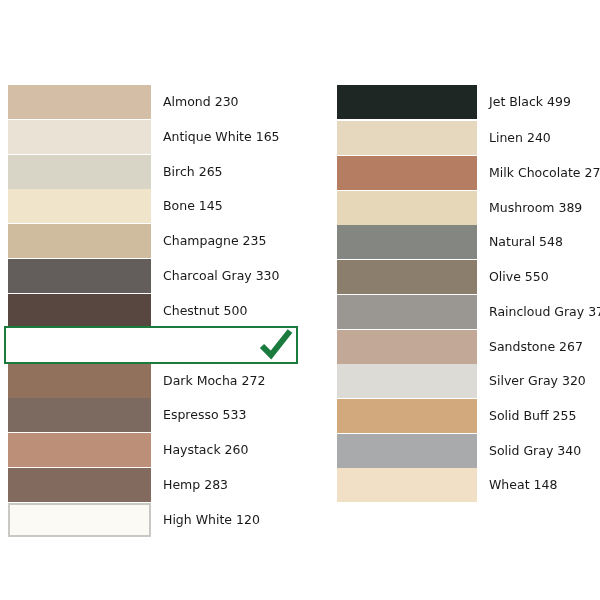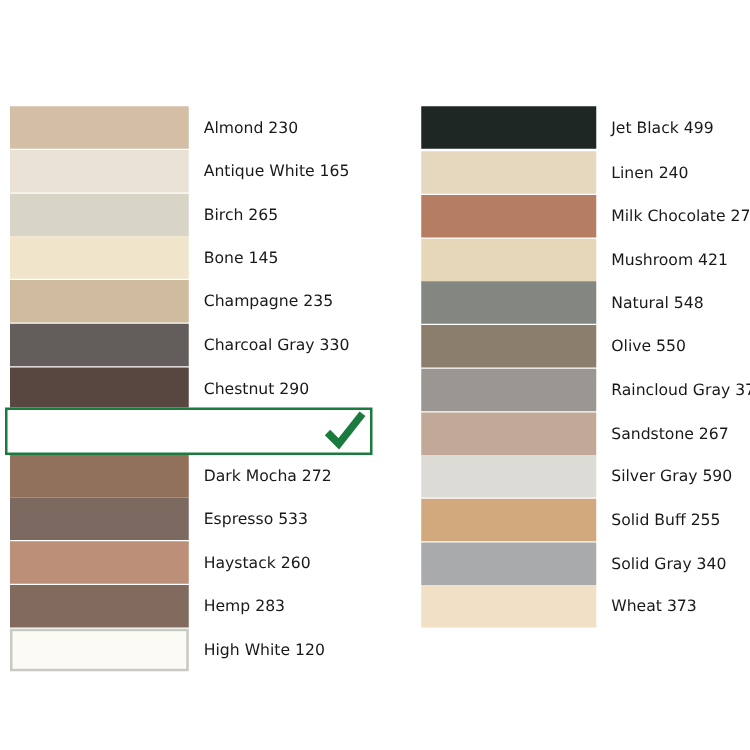--- a/index.html
+++ b/index.html
@@ -107,21 +107,21 @@
       <div class="swatch-row" style="top: 208px;">
         <div class="chip" style="background: rgb(207, 187, 157);"></div>
         <div class="label">Champagne 235</div>
       </div>
       <div class="swatch-row" style="top: 243px;">
         <div class="chip" style="background: rgb(99, 93, 91);"></div>
         <div class="label">Charcoal Gray 330</div>
       </div>
       <div class="swatch-row" style="top: 278px;">
         <div class="chip" style="background: rgb(88, 70, 64);"></div>
-        <div class="label">Chestnut 290</div>
+        <div class="label">Chestnut 500</div>
       </div>
       <div class="swatch-row" style="top: 313px;">
         <div class="chip" style="background: rgb(245, 236, 219);"></div>
         <div class="label">Cream 210</div>
       </div>
       <div class="swatch-row" style="top: 348px;">
         <div class="chip" style="background: rgb(145, 112, 92);"></div>
         <div class="label">Dark Mocha 272</div>
       </div>
       <div class="swatch-row" style="top: 382px;">
@@ -149,53 +149,53 @@
       <div class="swatch-row" style="top: 105px;">
         <div class="chip" style="background: rgb(230, 216, 191);"></div>
         <div class="label">Linen 240</div>
       </div>
       <div class="swatch-row" style="top: 140px;">
         <div class="chip" style="background: rgb(181, 125, 98);"></div>
         <div class="label">Milk Chocolate 270</div>
       </div>
       <div class="swatch-row" style="top: 175px;">
         <div class="chip" style="background: rgb(231, 215, 185);"></div>
-        <div class="label">Mushroom 421</div>
+        <div class="label">Mushroom 389</div>
       </div>
       <div class="swatch-row" style="top: 209px;">
         <div class="chip" style="background: rgb(132, 134, 129);"></div>
         <div class="label">Natural 548</div>
       </div>
       <div class="swatch-row" style="top: 244px;">
         <div class="chip" style="background: rgb(139, 126, 109);"></div>
         <div class="label">Olive 550</div>
       </div>
       <div class="swatch-row" style="top: 279px;">
         <div class="chip" style="background: rgb(154, 151, 147);"></div>
         <div class="label">Raincloud Gray 370</div>
       </div>
       <div class="swatch-row" style="top: 314px;">
         <div class="chip" style="background: rgb(194, 168, 151);"></div>
         <div class="label">Sandstone 267</div>
       </div>
       <div class="swatch-row" style="top: 348px;">
         <div class="chip" style="background: rgb(220, 219, 214);"></div>
-        <div class="label">Silver Gray 590</div>
+        <div class="label">Silver Gray 320</div>
       </div>
       <div class="swatch-row" style="top: 383px;">
         <div class="chip" style="background: rgb(210, 169, 124);"></div>
         <div class="label">Solid Buff 255</div>
       </div>
       <div class="swatch-row" style="top: 418px;">
         <div class="chip" style="background: rgb(169, 170, 172);"></div>
         <div class="label">Solid Gray 340</div>
       </div>
       <div class="swatch-row" style="top: 452px;">
         <div class="chip" style="background: rgb(242, 224, 198);"></div>
-        <div class="label">Wheat 373</div>
+        <div class="label">Wheat 148</div>
       </div>
     </div>
 
   <div class="selection-box"></div>
   <svg class="check-icon" viewBox="0 0 36 34" xmlns="http://www.w3.org/2000/svg">
     <path d="M4 18 L13 27 L32 3" fill="none" stroke="#1b7a3d" stroke-width="6" stroke-linecap="butt" stroke-linejoin="miter"></path>
   </svg>
 
 </div>
 

